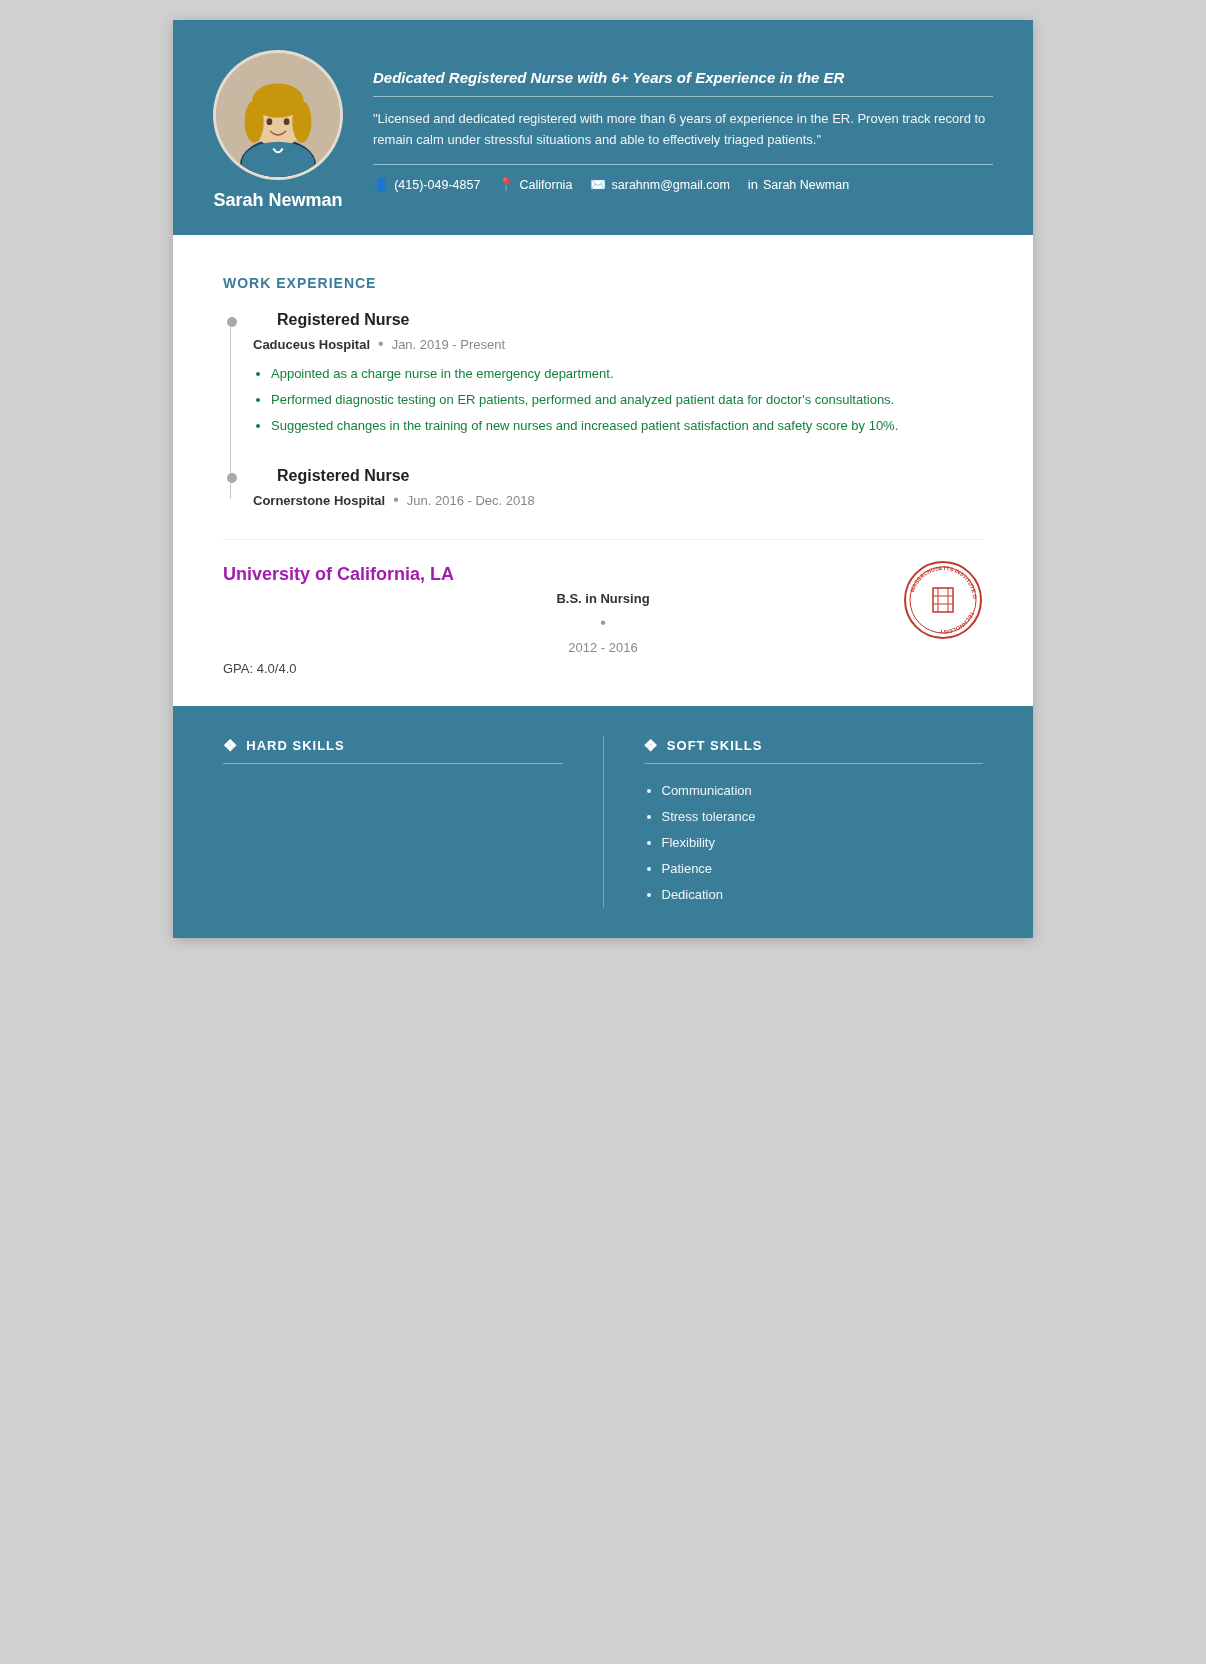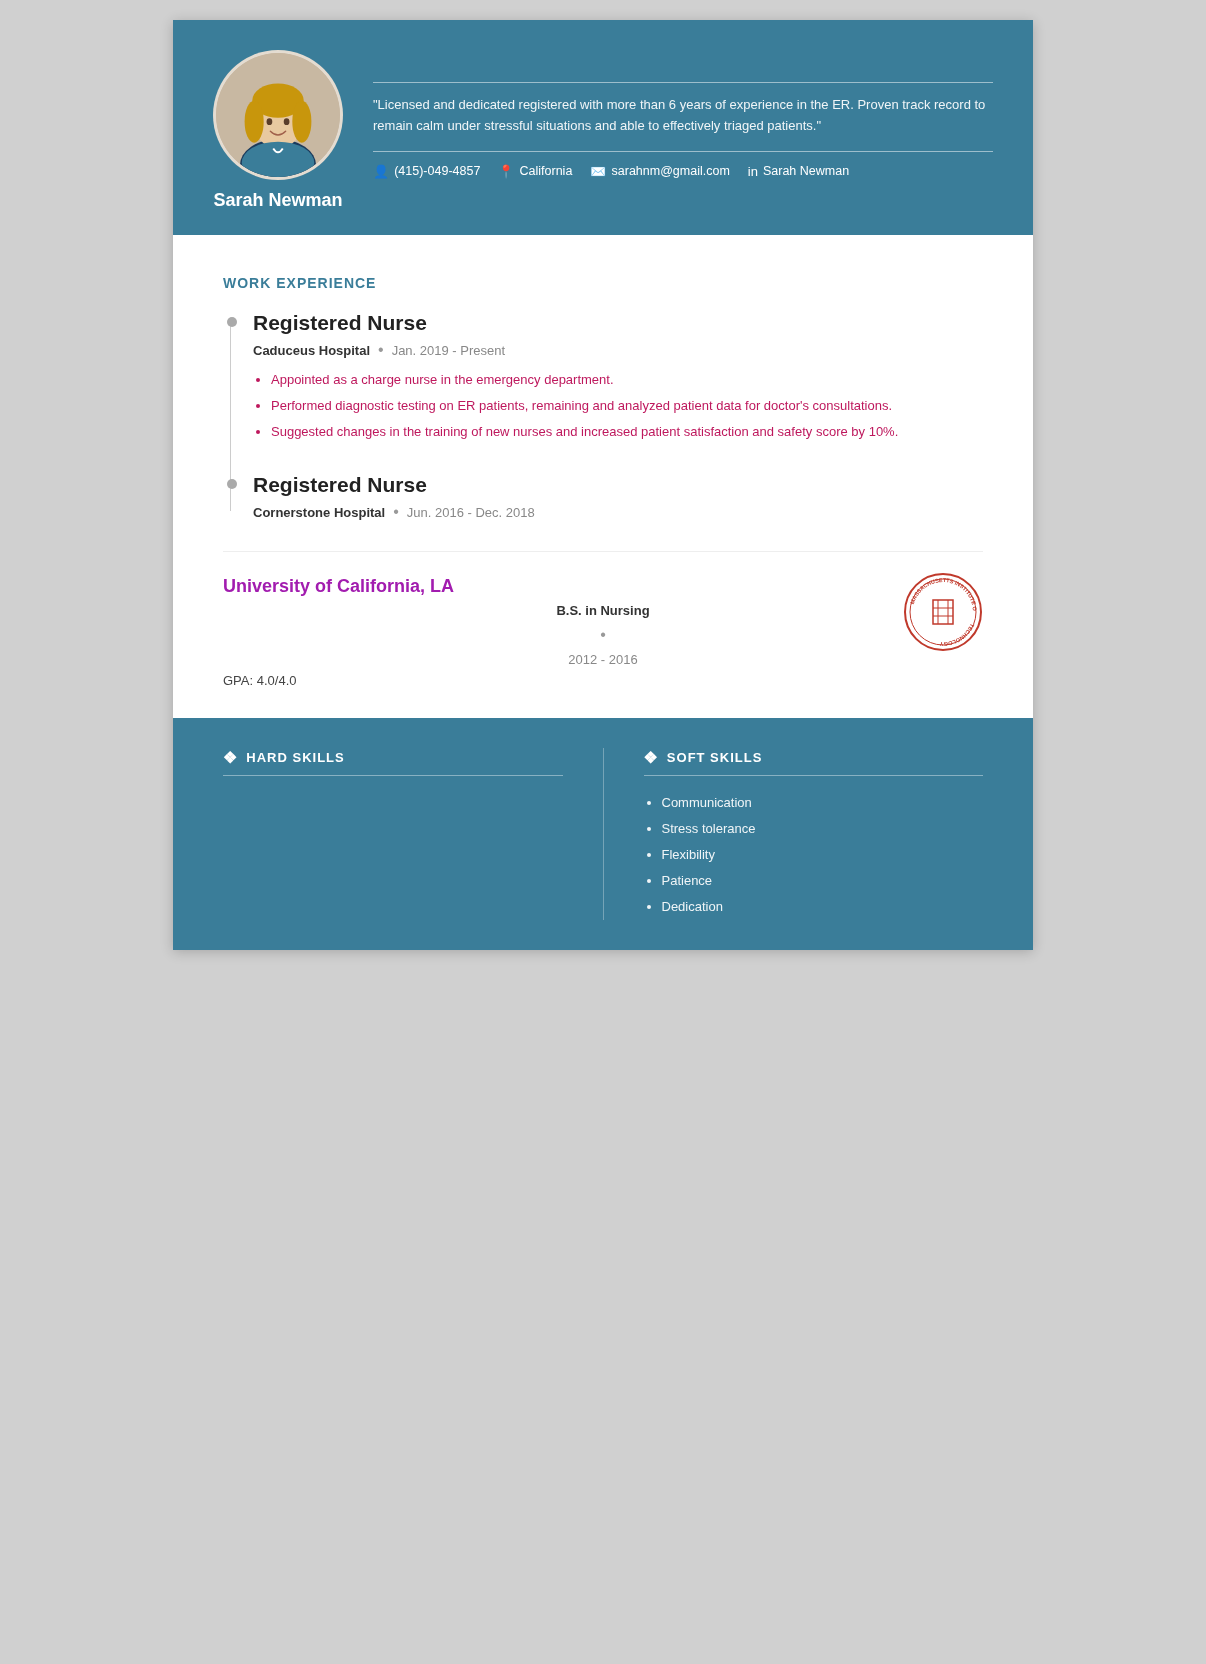--- a/index.html
+++ b/index.html
@@ -132,45 +132,46 @@
     .timeline-dot {
       position: absolute;
       left: -26px;
       top: 6px;
       width: 10px;
       height: 10px;
       border-radius: 50%;
       background: #aaa;
     }
     .job-title {
-      font-size: 21px;
+      font-size: 16px;
       font-weight: bold;
       color: #222;
       margin-bottom: 6px;
+      margin-left: 24px;
     }
     .job-company-row {
       display: flex;
       align-items: center;
       gap: 8px;
       margin-bottom: 10px;
       text-align: center;
     }
     .job-company {
       font-weight: bold;
       font-size: 13px;
       color: #333;
     }
     .job-date {
       color: #888;
       font-size: 13px;
     }
     .job-bullets {
       list-style: disc;
       padding-left: 18px;
-      color: #be185d;
+      color: #15803d;
       font-size: 13px;
       line-height: 1.7;
     }
     .job-bullets li {
       margin-bottom: 4px;
     }
 
     
     .education-section {
       padding-top: 10px;
@@ -287,20 +288,21 @@
 
           <ellipse cx="65" cy="115" rx="38" ry="22" fill="#3a7d99"></ellipse>
 
           <path d="M60 100 Q65 108 70 100" stroke="#fff" stroke-width="2" fill="none"></path>
         </svg>
       </div>
       <div class="avatar-name">Sarah Newman</div>
     </div>
 
     <div class="header-right">
+      <div class="header-title">Dedicated Registered Nurse with 6+ Years of Experience in the ER</div>
       <hr class="header-divider">
       <div class="header-summary">"Licensed and dedicated registered with more than 6 years of experience in the ER. Proven track record to remain calm under stressful situations and able to effectively triaged patients."</div>
       <hr class="header-divider2">
       <div class="contact-row">
         <div class="contact-item">
           <span class="contact-icon">👤</span>
           <span>(415)-049-4857</span>
         </div>
         <div class="contact-item">
           <span class="contact-icon">📍</span>
@@ -328,21 +330,21 @@
       <div class="timeline-item">
         <div class="timeline-dot"></div>
         <div class="job-title">Registered Nurse</div>
         <div class="job-company-row">
           <span class="job-company">Caduceus Hospital</span>
           <span style="color:#999">•</span>
           <span class="job-date">Jan. 2019 - Present</span>
         </div>
         <ul class="job-bullets">
           <li>Appointed as a charge nurse in the emergency department.</li>
-          <li>Performed diagnostic testing on ER patients, remaining and analyzed patient data for doctor's consultations.</li>
+          <li>Performed diagnostic testing on ER patients, performed and analyzed patient data for doctor's consultations.</li>
           <li>Suggested changes in the training of new nurses and increased patient satisfaction and safety score by 10%.</li>
         </ul>
       </div>
 
       <div class="timeline-item">
         <div class="timeline-dot"></div>
         <div class="job-title">Registered Nurse</div>
         <div class="job-company-row">
           <span class="job-company">Cornerstone Hospital</span>
           <span style="color:#999">•</span>

